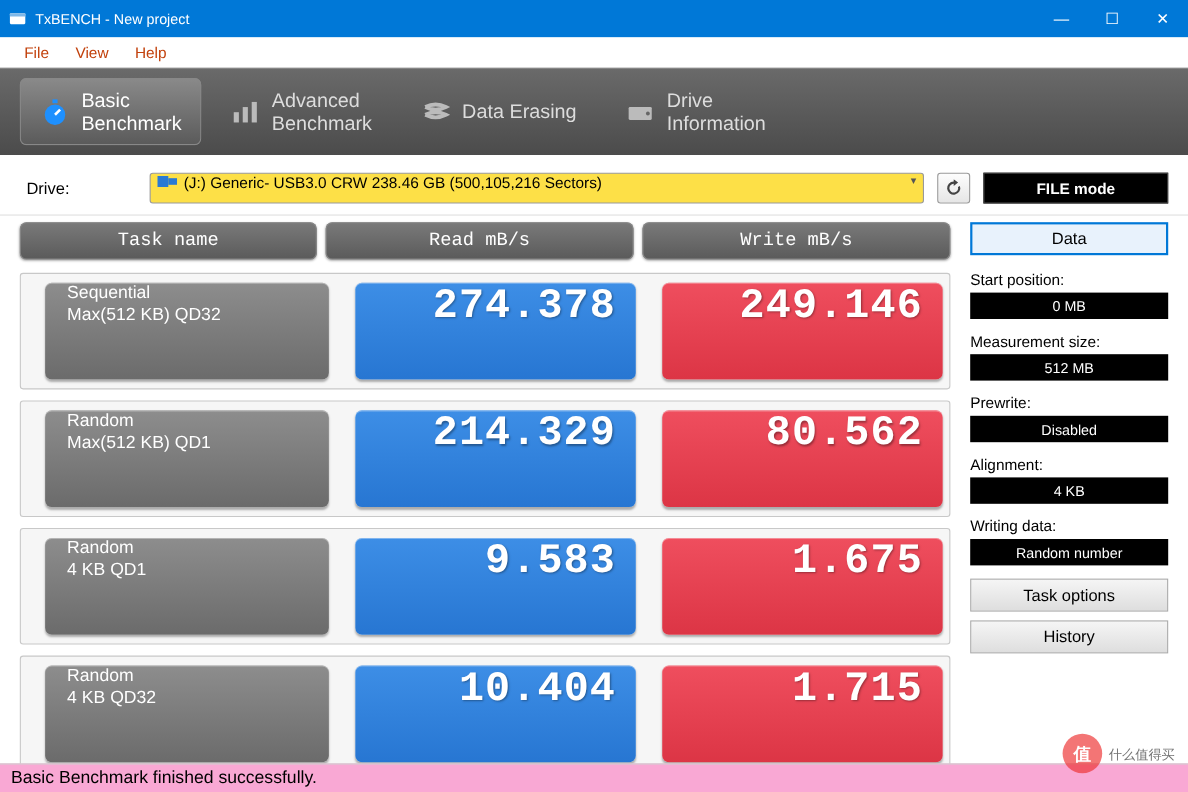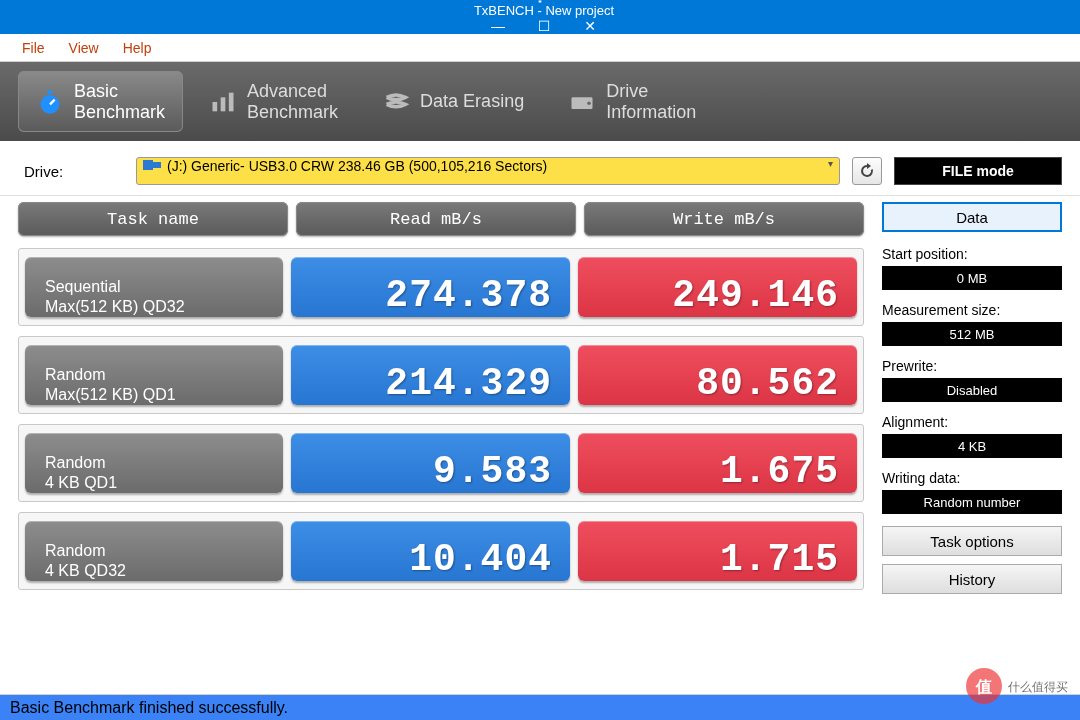--- a/index.html
+++ b/index.html
@@ -1,19 +1,19 @@
 <!DOCTYPE html>
 <html><head>
 <meta charset="utf-8">
 <style>
   * { box-sizing: border-box; margin: 0; padding: 0; font-family: "Segoe UI", Tahoma, sans-serif; }
   body { width: 1080px; height: 720px; background: #fff; overflow: hidden; position: relative; }
 
   
-  .titlebar { height: 34px; background: #0078d7; display: flex; align-items: center; color: #fff; padding-left: 8px; flex-direction: column; }
+  .titlebar { height: 34px; background: #0078d7; display: flex; align-items: center; color: #fff; padding-left: 8px; }
   .titlebar .icon { width: 16px; height: 16px; margin-right: 8px; }
   .titlebar .title { font-size: 13px; flex: 1; }
   .winbtns { display: flex; height: 100%; }
   .winbtn { width: 46px; display: flex; align-items: center; justify-content: center; font-size: 14px; cursor: pointer; }
 
   
   .menubar { height: 28px; background: #fff; border-bottom: 1px solid #d0d0d0; display: flex; align-items: center; padding-left: 10px; }
   .menuitem { padding: 4px 12px; font-size: 14px; color: #c2410c; cursor: pointer; }
 
   
@@ -35,34 +35,34 @@
   
   .content { display: flex; padding: 6px 18px 0 18px; gap: 18px; }
 
   .benchpanel { flex: 1; }
   .colheads { display: flex; gap: 8px; margin-bottom: 12px; }
   .colhead { height: 34px; border-radius: 6px; background: linear-gradient(#7a7a7a,#5a5a5a); color: #fff; display: flex; align-items: center; justify-content: center; font-size: 17px; font-family: "Courier New", monospace; box-shadow: inset 0 0 0 1px #888, 0 1px 2px rgba(0,0,0,.3); }
   .colhead.task { width: 270px; }
   .colhead.rw  { flex: 1; }
 
   .row { display: flex; gap: 8px; padding: 8px 6px; border: 1px solid #c8c8c8; border-radius: 3px; margin-bottom: 10px; background: #f6f6f6; }
-  .cell { height: 60px; border-radius: 6px; display: flex; align-items: flex-end; box-shadow: inset 0 1px 0 rgba(255,255,255,.35), 0 2px 2px rgba(0,0,0,.3); }
+  .cell { height: 88px; border-radius: 6px; display: flex; align-items: flex-start; box-shadow: inset 0 1px 0 rgba(255,255,255,.35), 0 2px 2px rgba(0,0,0,.3); margin-left: 16px; }
   .cell.task { width: 258px; background: linear-gradient(#8d8d8d,#6b6b6b); color: #fff; padding-left: 20px; font-family: "Courier New", monospace; font-size: 16px; line-height: 1.25; }
   .cell.read  { flex: 1; background: linear-gradient(#3d8ee6,#2776d2); justify-content: flex-end; padding-right: 18px; }
   .cell.write { flex: 1; background: linear-gradient(#ef4e5e,#dc3545); justify-content: flex-end; padding-right: 18px; }
   .cell.read span, .cell.write span { color: #fff; font-family: "Courier New", monospace; font-weight: bold; font-size: 38px; letter-spacing: 1px; text-shadow: 1px 1px 2px rgba(0,0,0,.35); }
 
   .sidepanel { width: 180px; }
   .startbtn { width: 100%; height: 30px; border: 2px solid #0078d7; background: #e8f2fc; font-size: 15px; display: flex; align-items: center; justify-content: center; cursor: pointer; margin-bottom: 14px; }
   .field { margin-bottom: 12px; }
   .field .flabel { font-size: 14px; margin-bottom: 4px; }
   .field .fvalue { height: 24px; background: #000; color: #fff; display: flex; align-items: center; justify-content: center; font-size: 13px; }
   .graybtn { width: 100%; height: 30px; background: linear-gradient(#f5f5f5,#dedede); border: 1px solid #aaa; display: flex; align-items: center; justify-content: center; font-size: 15px; cursor: pointer; margin-bottom: 8px; }
 
-  .statusbar { position: absolute; left: 0; bottom: 0; right: 0; height: 26px; background: #3b82f6; border-top: 1px solid #cfcfcf; padding-left: 10px; display: flex; align-items: center; font-size: 16px; }
+  .statusbar { position: absolute; left: 0; bottom: 0; right: 0; height: 26px; background: #f9a8d4; border-top: 1px solid #cfcfcf; padding-left: 10px; display: flex; align-items: center; font-size: 16px; }
 
   .watermark { position: absolute; right: 6px; bottom: 10px; opacity: .75; }
 </style>
 </head>
 <body>
 
 <div class="titlebar">
   <svg class="icon" viewBox="0 0 16 16">
       <rect x="1" y="3" width="14" height="10" rx="1" fill="#fff"></rect>
       <rect x="1" y="3" width="14" height="3" fill="#7fb8e8"></rect>

